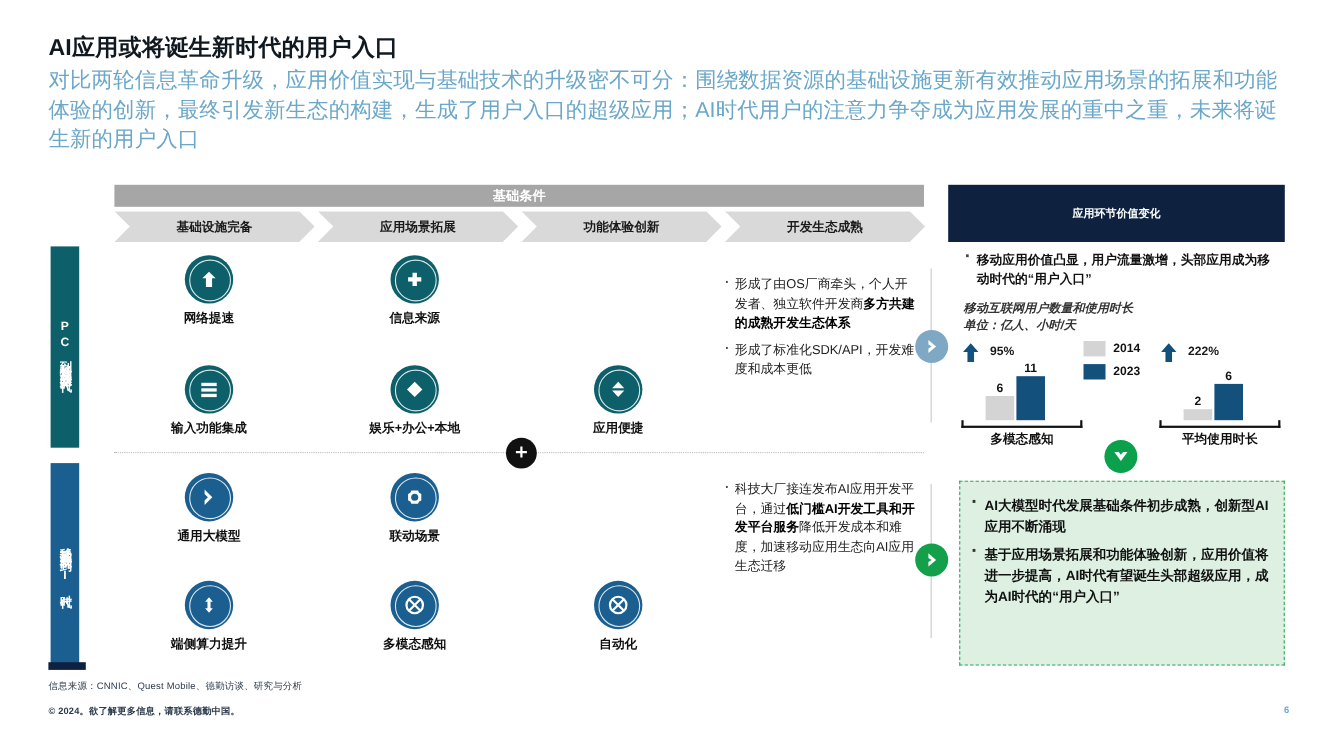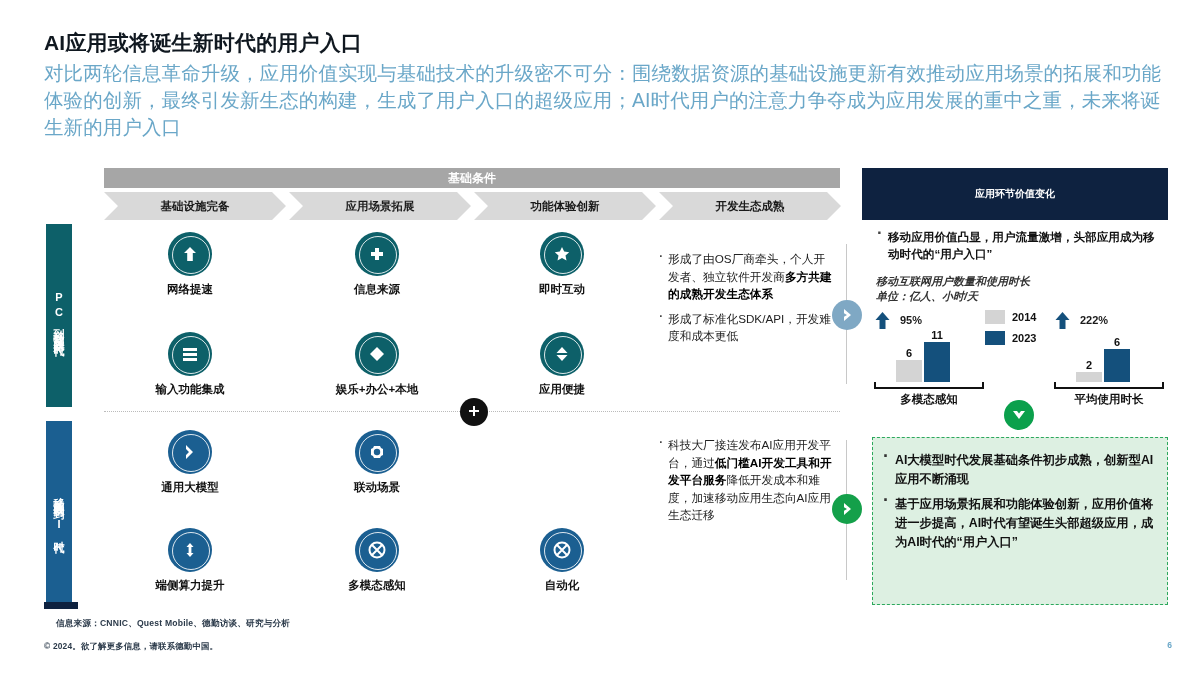--- a/index.html
+++ b/index.html
@@ -160,21 +160,21 @@
     list-style: none; position: relative; padding-left: 12px;
     font-size: 12.3px; font-weight: bold; line-height: 19px; color: #111; margin-bottom: 6px;
   }
   .greenbox li::before {
     content: "\00b7"; position: absolute; left: 0; top: -4px; font-size: 18px; color: #333;
   }
 
   
   .src {
     position: absolute; left: 44px; top: 618px;
-    font-size: 8.6px; font-weight: bold; color: #2b3a4a; letter-spacing: .2px; margin-left: 12px;
+    font-size: 8.6px; font-weight: normal; color: #2b3a4a; letter-spacing: .2px;
   }
   .copy {
     position: absolute; left: 44px; top: 641px;
     font-size: 8.4px; font-weight: bold; color: #2b3a4a; letter-spacing: .2px;
   }
   .pageno { position: absolute; right: 28px; top: 640px; font-size: 8.5px; color: #6aa7c8; font-weight: bold; }
   .topmark { position: absolute; left: 44px; top: 602px; width: 34px; height: 7px; background: #0e2240; }
 </style>
 </head>
 <body>
@@ -213,28 +213,20 @@
     </div>
     <div class="cell-label">网络提速</div>
   </div>
   <div class="cell" style="left:302px; top:232px">
     <div class="circ teal">
       <svg width="20" height="20" viewBox="0 0 20 20">
           <path d="M8 4h4v4h4v4h-4v4H8v-4H4V8h4z" fill="#fff"></path>
         </svg>
     </div>
     <div class="cell-label">信息来源</div>
-  </div>
-  <div class="cell" style="left:487px; top:232px">
-    <div class="circ teal">
-      <svg width="20" height="20" viewBox="0 0 20 20">
-          <path d="M10 3l2.2 4.6 5 .6-3.7 3.4 1 5-4.5-2.5L5.5 16.6l1-5L2.8 8.2l5-.6z" fill="#fff"></path>
-        </svg>
-    </div>
-    <div class="cell-label">即时互动</div>
   </div>
 
   <div class="cell" style="left:115px; top:332px">
     <div class="circ teal">
       <svg width="22" height="20" viewBox="0 0 22 20">
           <rect x="4" y="4" width="14" height="3" fill="#fff"></rect>
           <rect x="4" y="9" width="14" height="3" fill="#fff"></rect>
           <rect x="4" y="14" width="14" height="3" fill="#fff"></rect>
         </svg>
     </div>

